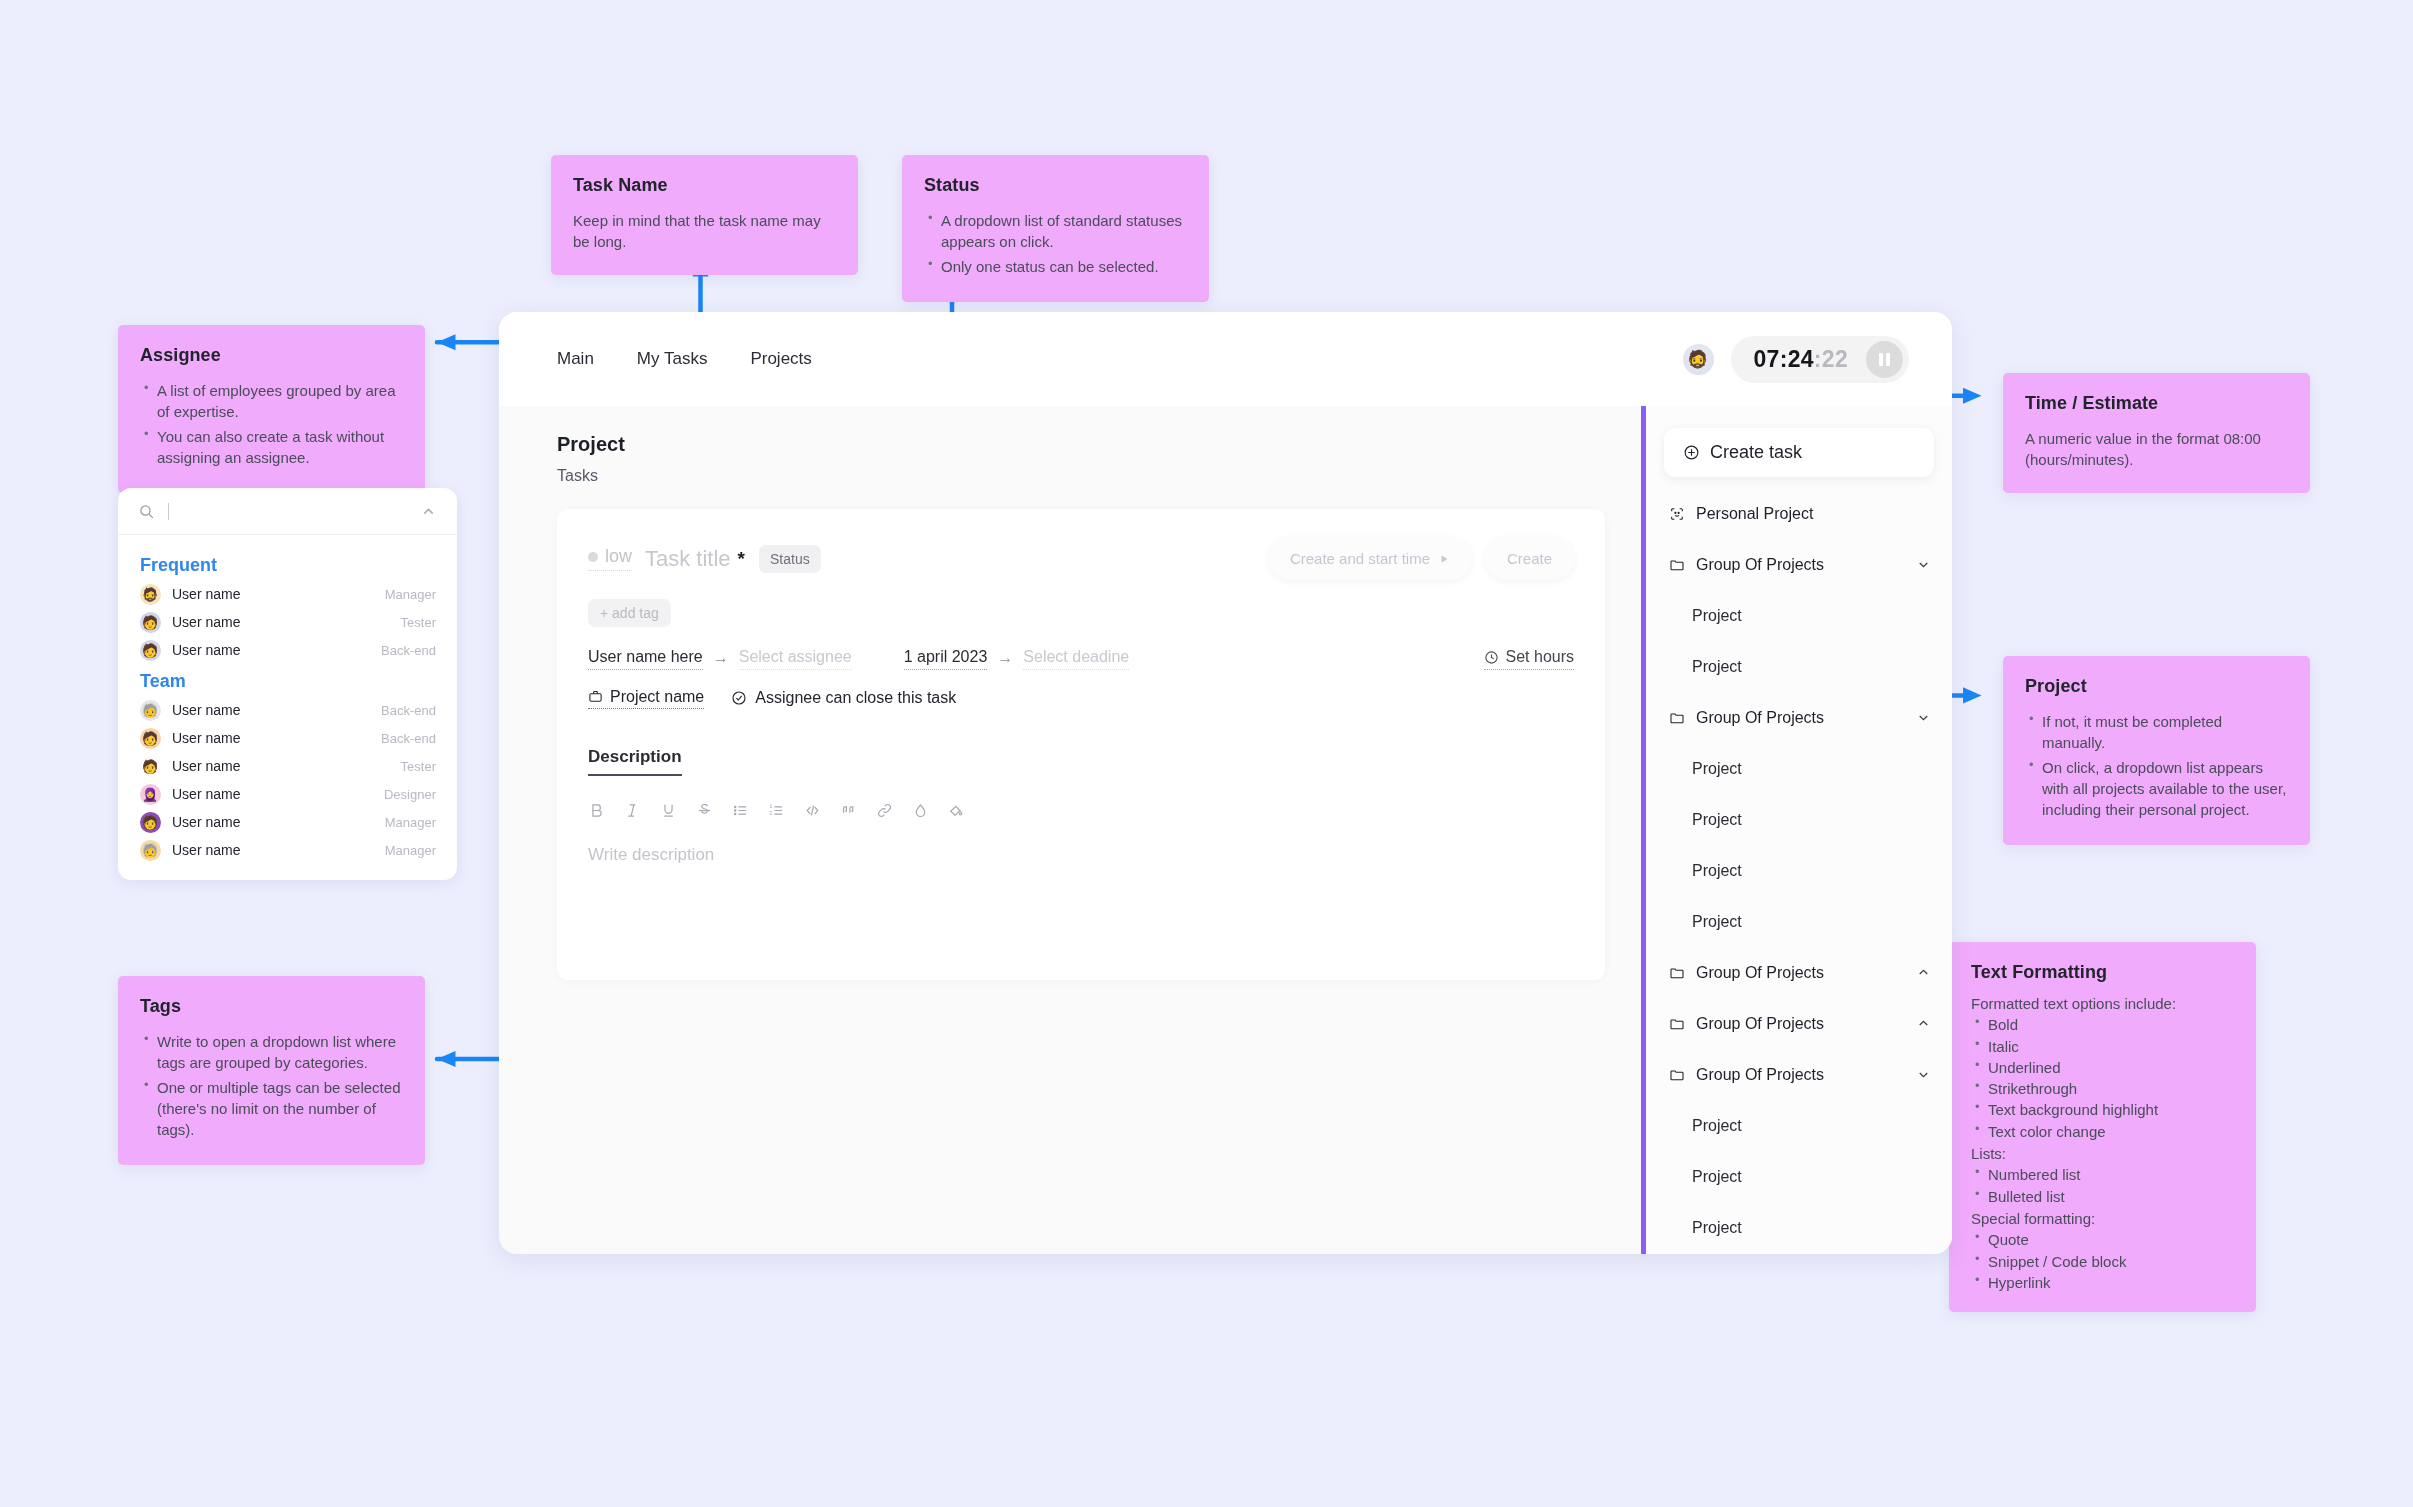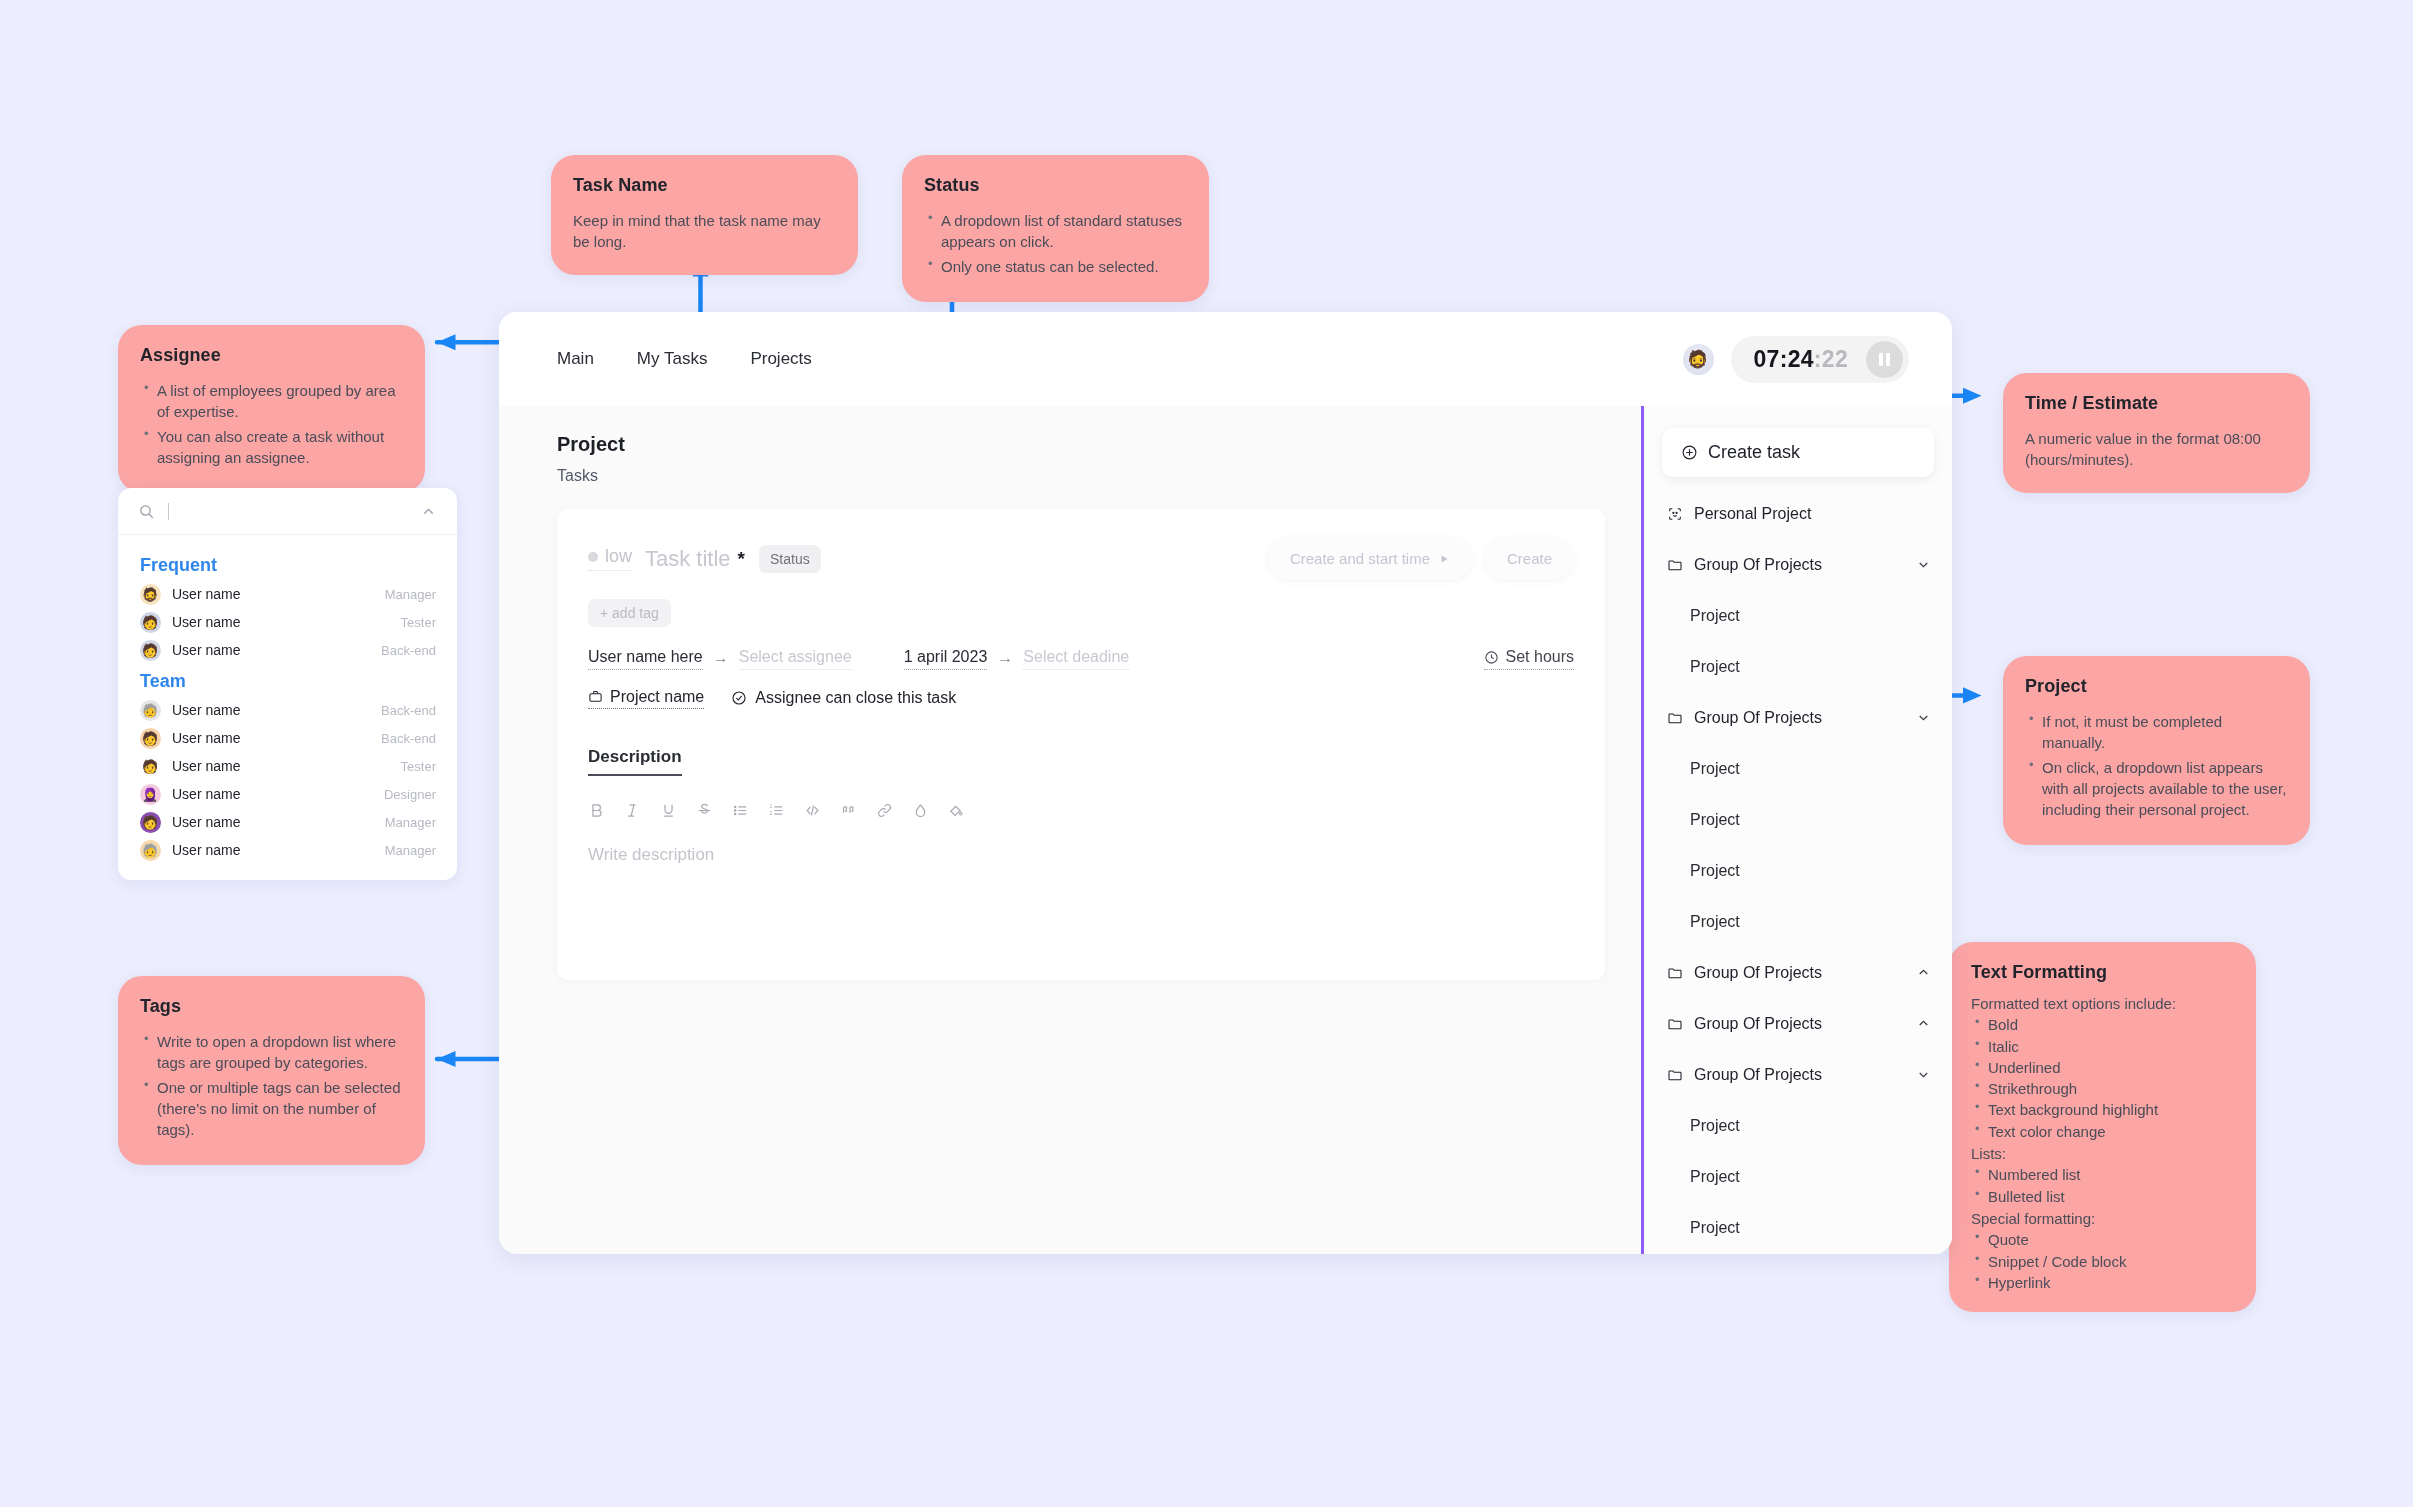--- a/index.html
+++ b/index.html
@@ -10,22 +10,22 @@
     overflow: hidden;
   }
   #stage { position: relative; width: 2413px; height: 1507px; }
 
   
   #wires { position: absolute; left: 0; top: 0; width: 2413px; height: 1507px; pointer-events: none; }
 
   
   .anno {
     position: absolute;
-    background: #fca5a5;
-    border-radius: 24px;
+    background: #f0abfc;
+    border-radius: 5px;
     box-shadow: 0 3px 13px rgba(70,80,160,.10);
     padding: 20px 22px 22px 22px;
   }
   .anno h3 {
     font-size: 18px; font-weight: 700; color: #22242c;
     letter-spacing: 0.1px; margin-bottom: 14px;
   }
   .anno p, .anno li, .anno .lead {
     font-size: 15px; line-height: 1.42; color: #4a4d58; font-weight: 400;
   }
@@ -127,21 +127,21 @@
   .closable { display: flex; align-items: center; gap: 8px; font-size: 16px; color: #23252d; }
 
   .desc-h { margin-top: 38px; font-size: 17px; font-weight: 700; color: #2a2c34;
             display: inline-block; border-bottom: 2px solid #4a4d57; padding-bottom: 7px; }
   .fmt-bar { margin-top: 26px; display: flex; align-items: center; gap: 19px; color: #a6a9b1; }
   .fmt-bar svg { display: block; }
   .desc-ph { margin-top: 26px; font-size: 17px; color: #c3c5cc; }
 
   
   #side {
-    width: 311px; background: #fcfcfc; border-left: 3px solid #8b5cf6;
+    width: 311px; background: #fcfcfc; border-left: 5px solid #8b5cf6;
     padding: 22px 0 0 0; flex: none;
   }
   .create-task {
     margin: 0 18px; background: #fff; border-radius: 11px;
     padding: 14px 0 14px 19px; display: flex; align-items: center; gap: 10px;
     box-shadow: 0 2.5px 9px rgba(80,90,150,.09);
     font-size: 18px; color: #1f212a;
   }
   .side-row {
     display: flex; align-items: center; gap: 11px;

